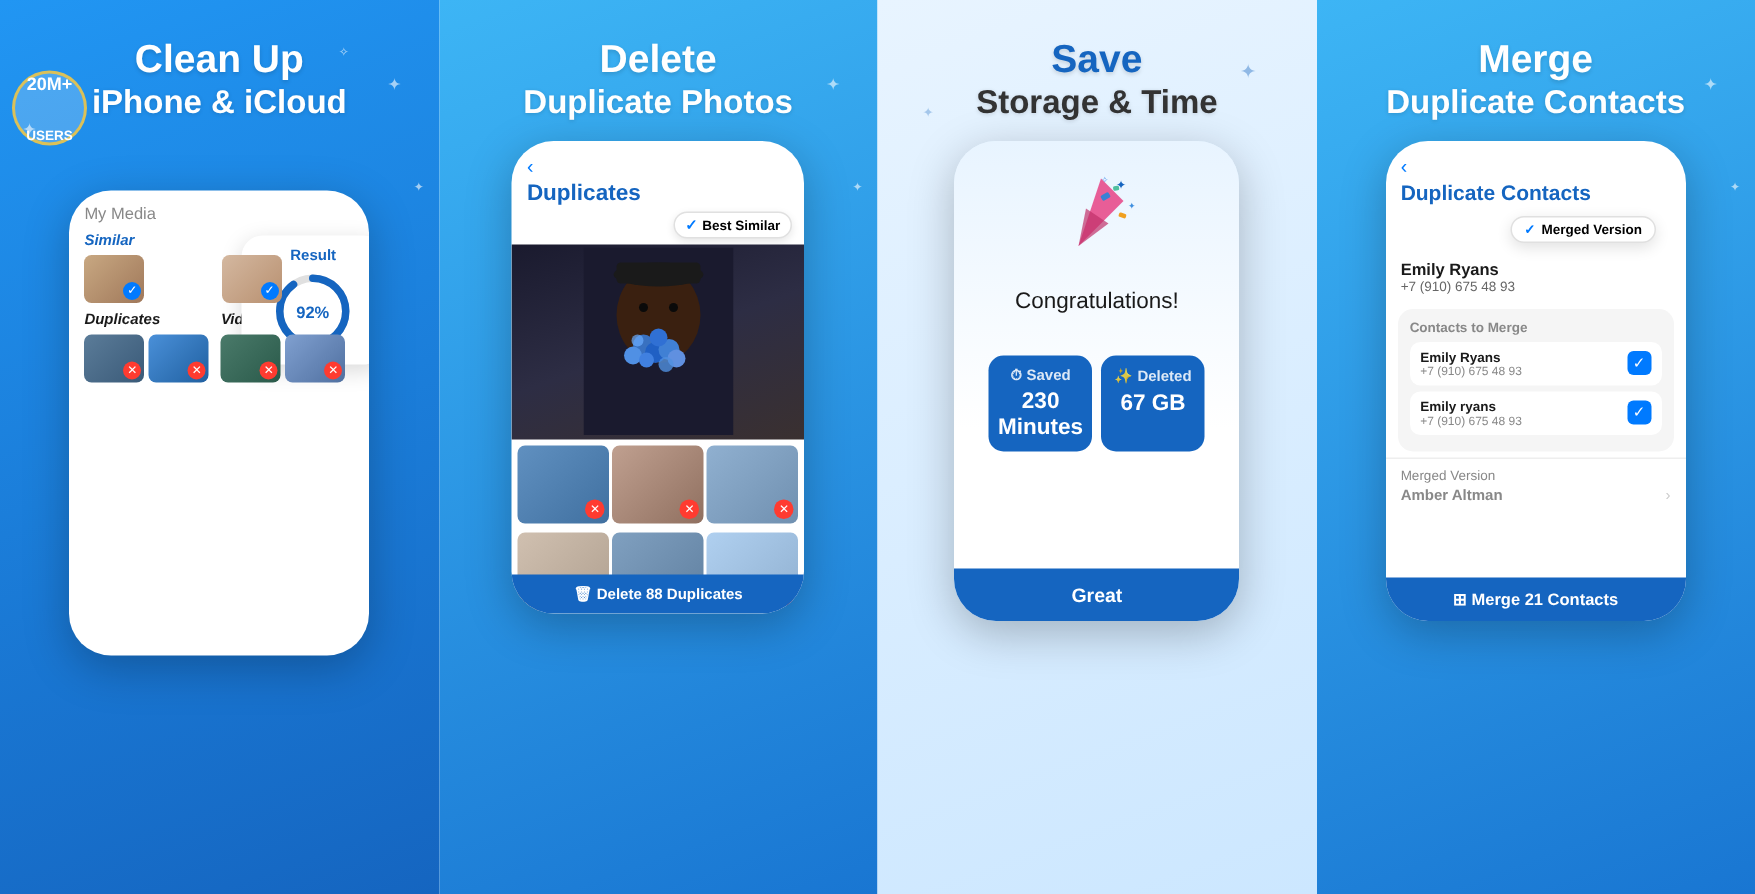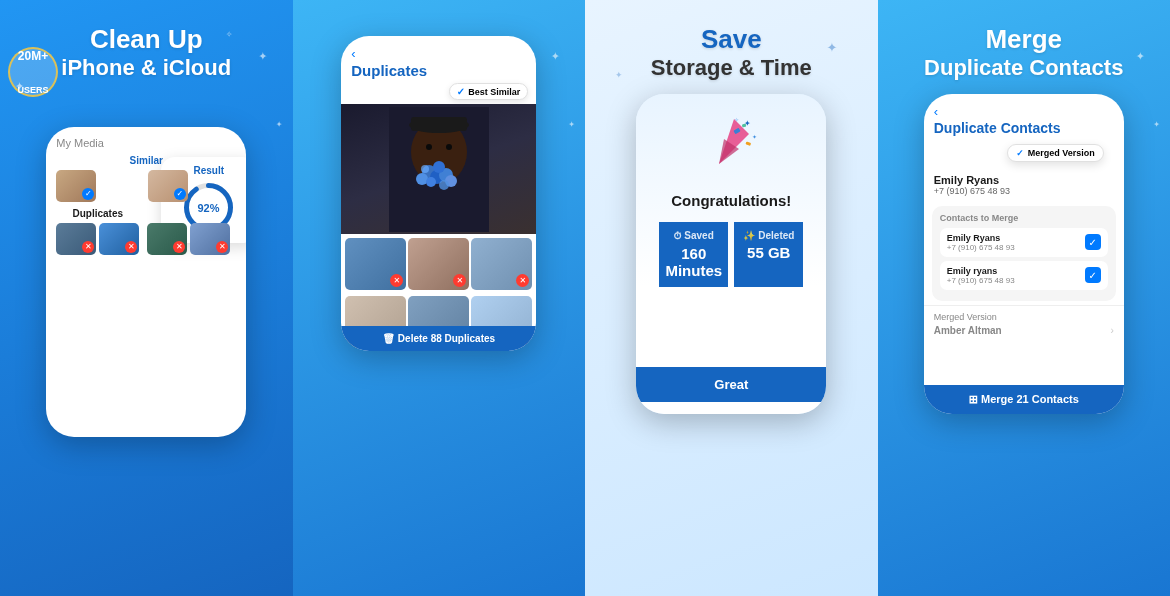--- a/index.html
+++ b/index.html
@@ -90,21 +90,21 @@
       font-weight: 700;
     }
 
     .circle-progress {
       width: 55px;
       height: 55px;
       margin-top: 4px;
     }
 
     .grid-section { margin-top: 6px; }
-    .section-label { font-size: 10px; font-weight: 700; color: #1a1a1a; margin-bottom: 4px; }
+    .section-label { font-size: 10px; font-weight: 700; color: #1a1a1a; margin-bottom: 4px; font-style: italic; }
     .section-label.blue { color: #1565c0; }
 
     .thumb-grid {
       display: grid;
       grid-template-columns: repeat(2, 1fr);
       gap: 3px;
     }
 
     .thumb {
       width: 40px;
@@ -273,56 +273,56 @@
 
     .congrats-area {
       display: flex;
       flex-direction: column;
       align-items: center;
       padding: 20px 15px 10px;
     }
 
     .congrats-text {
       font-size: 15px;
-      font-weight: 700;
+      font-weight: 400;
       color: #1a1a1a;
-      margin-bottom: 13px;
+      margin-bottom: 28px;
     }
 
     .stats-grid {
       display: grid;
       grid-template-columns: 1fr 1fr;
       gap: 6px;
       width: 100%;
       padding: 0 8px;
     }
 
     .stat-card {
       background: #1565c0;
-      border-radius: 0;
+      border-radius: 10px;
       padding: 8px 6px;
       text-align: center;
     }
 
     .stat-card-label {
       font-size: 10px;
       color: rgba(255,255,255,0.85);
       font-weight: 600;
       margin-bottom: 3px;
     }
 
     .stat-card-value {
       font-size: 15px;
       font-weight: 800;
       color: white;
     }
 
     .bottom-bar-3 {
       position: absolute;
-      bottom: 12px;
+      bottom: 0;
       left: 0;
       right: 0;
       background: #1565c0;
       color: white;
       font-size: 13px;
       font-weight: 700;
       text-align: center;
       padding: 10px 0;
     }
 
@@ -469,21 +469,21 @@
     <span class="num">20M+</span>
     <span>USERS</span>
   </div>
 
   <div class="stars star-1">✦</div>
   <div class="stars star-2">✦</div>
   <div class="stars star-3">✦</div>
   <div class="stars star-4">✧</div>
 
   <div class="phone-mockup pm1" style="margin-top:45px;">
-    <div class="pm1-inner" style="padding:10px; position:relative;text-align:center;">
+    <div class="pm1-inner" style="padding:10px; position:relative;">
       <div class="pm1-header">
         <span class="pm1-mymedia">My Media</span>
       </div>
 
       <div class="storage-card">
         <span class="storage-label">Result</span>
         <svg class="circle-progress" viewBox="0 0 55 55">
           <circle cx="27.5" cy="27.5" r="22" fill="none" stroke="#e0e0e0" stroke-width="5"></circle>
           <circle cx="27.5" cy="27.5" r="22" fill="none" stroke="#1565c0" stroke-width="5" stroke-dasharray="138.2 138.2" stroke-dashoffset="13.8" stroke-linecap="round" transform="rotate(-90 27.5 27.5)"></circle>
           <text x="27.5" y="32" text-anchor="middle" font-size="11" font-weight="800" fill="#1565c0">92%</text>
@@ -526,20 +526,22 @@
           </div>
         </div>
       </div>
     </div>
 
   </div>
 </div>
 
 <div class="panel panel-2">
   <div class="panel-title">
+    <div class="line1">Delete</div>
+    <div>Duplicate Photos</div>
   </div>
 
   <div class="stars star-1">✦</div>
   <div class="stars star-3">✦</div>
 
   <div class="phone-mockup pm2" style="margin-top:12px;">
     <div class="pm4-header-bar">
       <span class="back-arrow">‹</span>
       <div class="pm2-title">Duplicates</div>
     </div>
@@ -634,25 +636,25 @@
           <rect x="42" y="28" width="5" height="3" fill="#f0a020" rx="1" transform="rotate(20 44 29)"></rect>
           <rect x="38" y="10" width="4" height="3" fill="#50c0a0" rx="1" transform="rotate(-10 40 11)"></rect>
         </svg>
       </div>
 
       <div class="congrats-text">Congratulations!</div>
 
       <div class="stats-grid">
         <div class="stat-card">
           <div class="stat-card-label">⏱ Saved</div>
-          <div class="stat-card-value">160 Minutes</div>
+          <div class="stat-card-value">230 Minutes</div>
         </div>
         <div class="stat-card">
           <div class="stat-card-label">✨ Deleted</div>
-          <div class="stat-card-value">55 GB</div>
+          <div class="stat-card-value">67 GB</div>
         </div>
       </div>
     </div>
 
     <div class="bottom-bar-3">
       <span>Great</span>
     </div>
   </div>
 </div>
 

